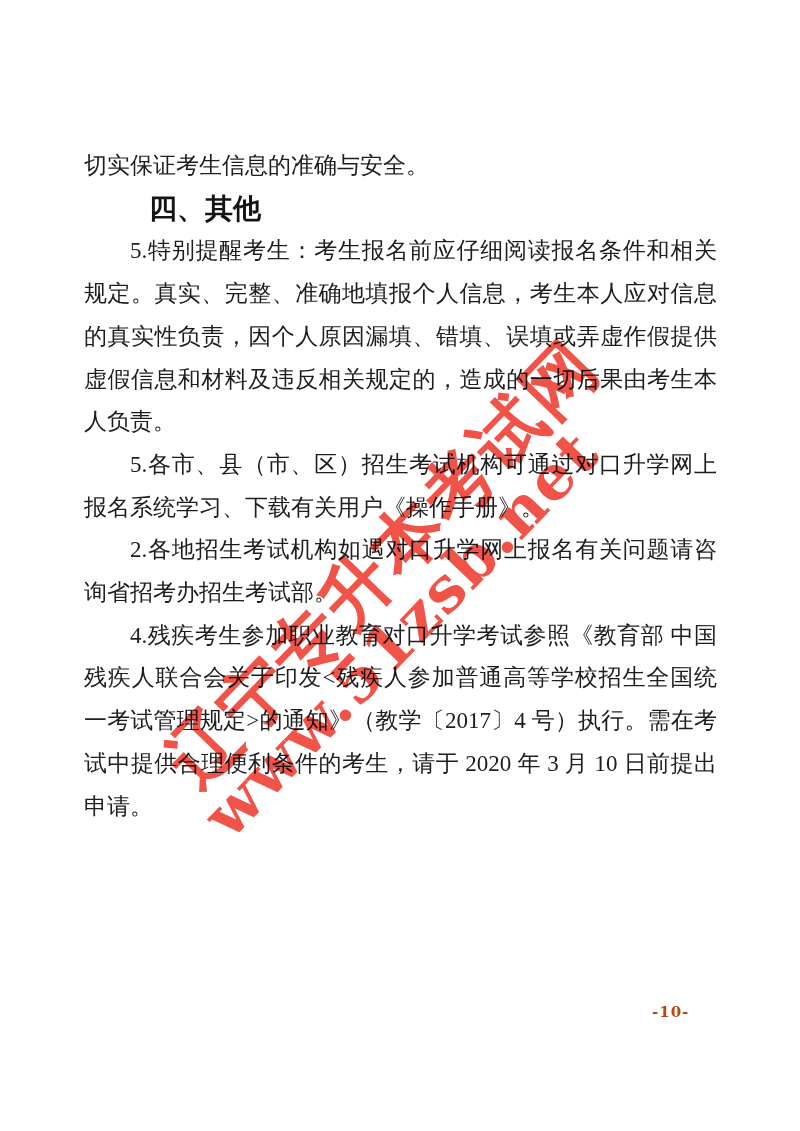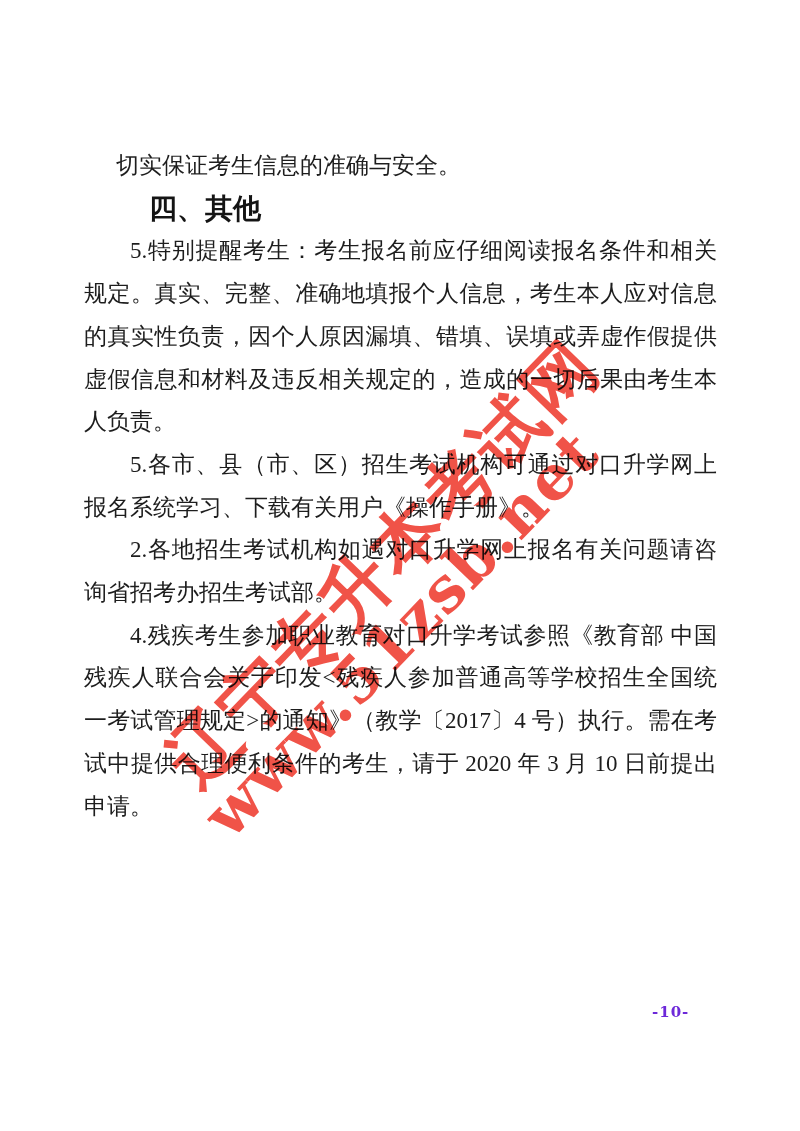--- a/index.html
+++ b/index.html
@@ -29,21 +29,20 @@
     line-height: 42.7px;
     color: #1d1d1d;
     text-align: justify;
   }
   .content p {
     margin: 0;
     text-indent: 2em;
   }
   .content p.no-indent {
     text-indent: 0;
-    margin-left: 32px;
   }
   .heading {
     margin: 0 0 0 65px;
     font-size: 28px;
     line-height: 42.7px;
     font-weight: 700;
     color: #141414;
     font-family: "DejaVu Sans", "Liberation Sans", sans-serif;
     text-align: left;
   }
@@ -86,21 +85,21 @@
   }
   
   .page-number {
     position: absolute;
     left: 652px;
     top: 1003px;
     font-size: 15px;
     line-height: 18px;
     font-weight: 700;
     letter-spacing: 1px;
-    color: #6d28d9;
+    color: #c2410c;
     font-family: "DejaVu Serif", "Liberation Serif", serif;
   }
 </style>
 </head>
 <body>
 
 <div class="page">
 
   <div class="content">
     <p class="no-indent">切实保证考生信息的准确与安全。</p>

